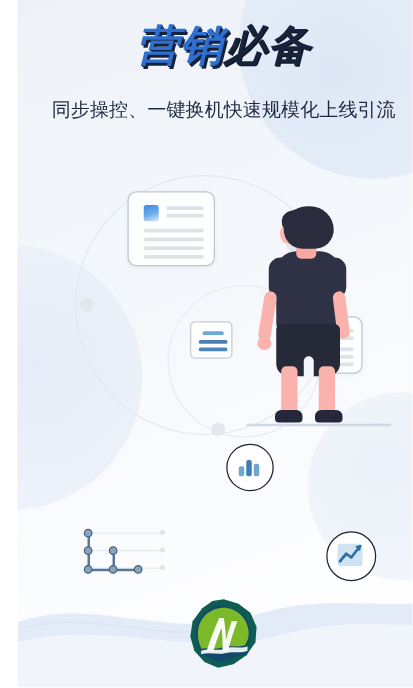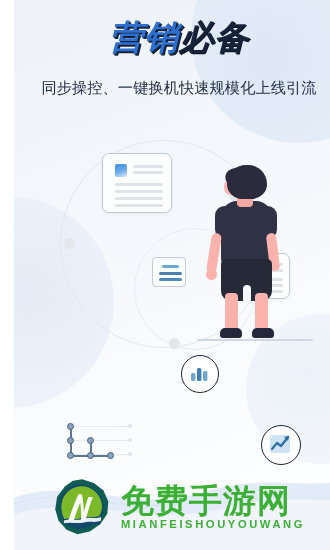--- a/index.html
+++ b/index.html
@@ -484,19 +484,15 @@
 
   <div class="brand">
     <svg class="brand-emblem" viewBox="0 0 64 64">
       <polygon points="32,1.5 45,5.5 55.5,13.5 61,26 60,39.5 52,51 40.5,59 27,62 15,57 6,47 2.5,34.5 4.5,21 13,9.5 22,3" fill="#0f5c52"></polygon>
       <polygon points="32,7 43,10.5 51.5,17.5 56,28 55,39 48.5,48 39,54.5 27.5,57 17.5,52.5 10,44 7,33 8.5,22 15.5,12.5 23,7.5" fill="#134a6b"></polygon>
       <path d="M32,9 C43,9 53,18 54,30 C54.5,37 51,44 45,49 L15,49 C10,43 8.5,35 9.5,28 C11,17 21,9 32,9 Z" fill="#7cb928"></path>
       <path d="M11,46 C18,43 24,47 31,44 C38,41 43,45 51,42 L53,50 C46,53 40,50 33,52 C25,54 19,51 12,52 Z" fill="#134a6b"></path>
       <path d="M28,18 C24,27 20,37 17,47 L23,47 C25,40 28,32 30,27 C31,33 31,40 31,47 L36,47 C38,38 41,29 44,21 L39,21 C37,27 35,33 34,38 C34,31 33,24 32,18 Z" fill="#ffffff" opacity=".95"></path>
       <path d="M12,47 C20,44 27,48 34,45 C41,42 46,46 53,43 L53,47 C46,50 41,47 34,49 C27,51 20,48 12,50 Z" fill="#ffffff" opacity=".9"></path>
     </svg>
-    <div class="brand-text">
-      <div class="brand-cn">免费手游网</div>
-      <div class="brand-en">MIANFEISHOUYOUWANG</div>
-    </div>
   </div>
 
 </div>
 
 </body></html>

